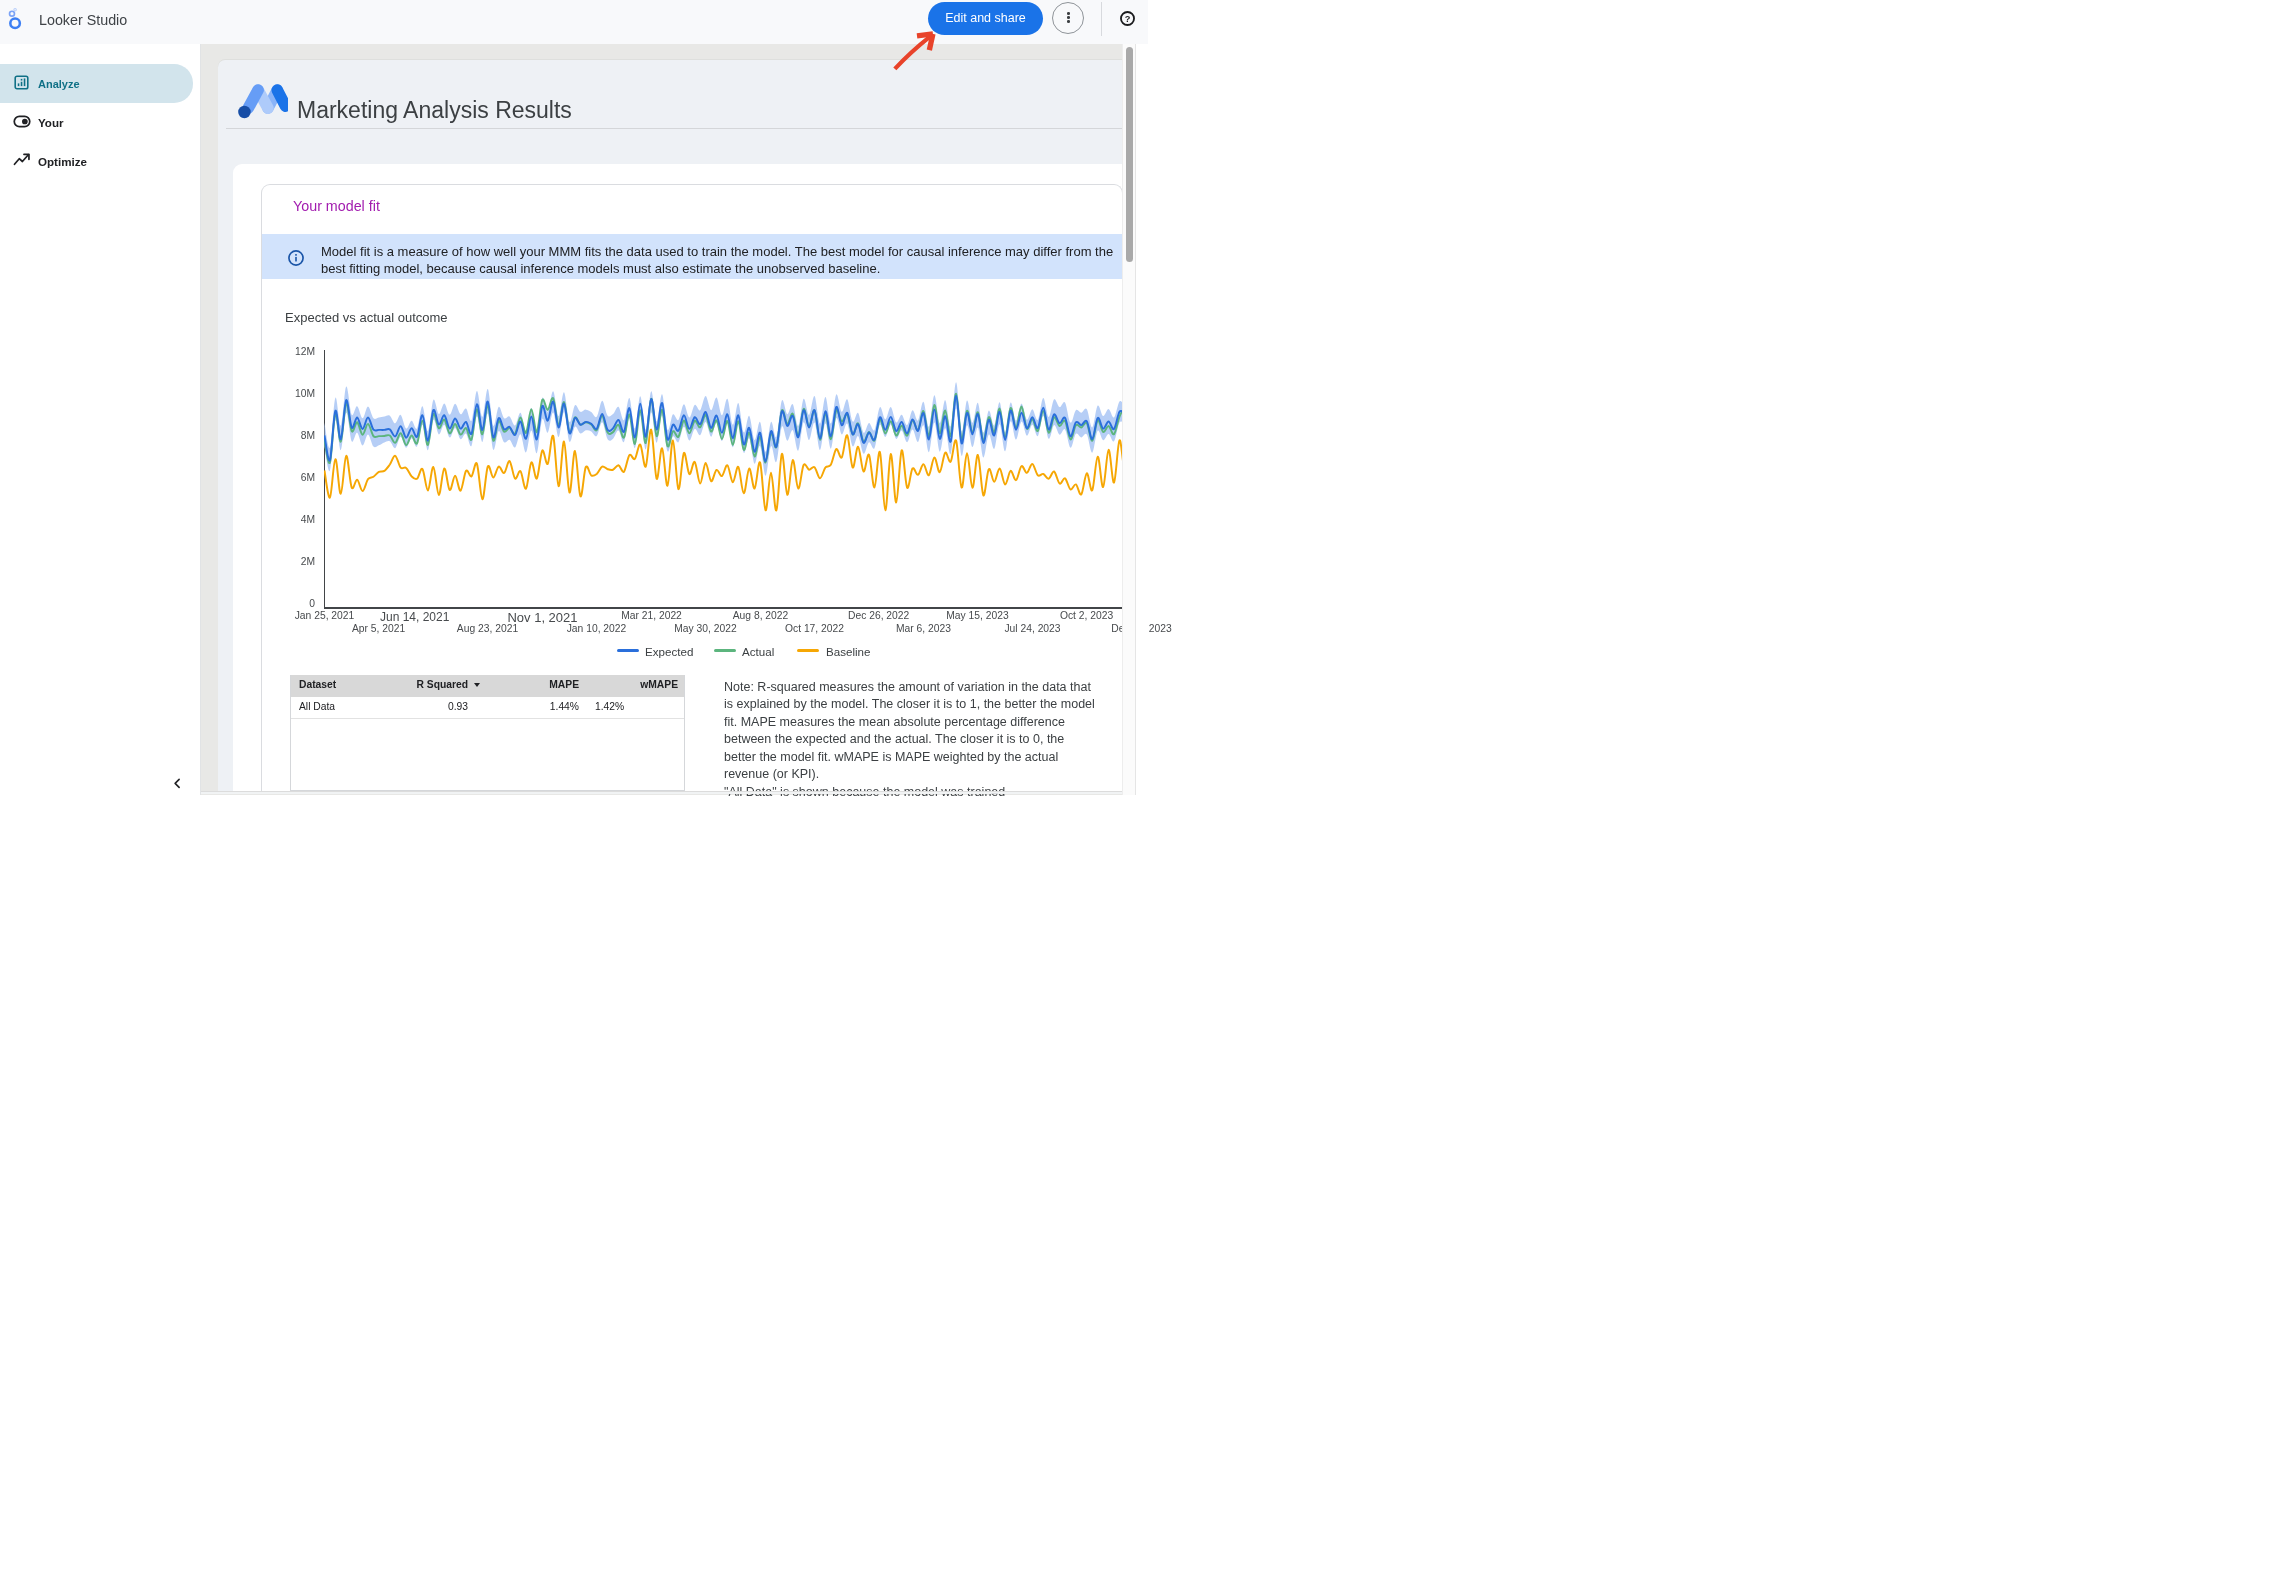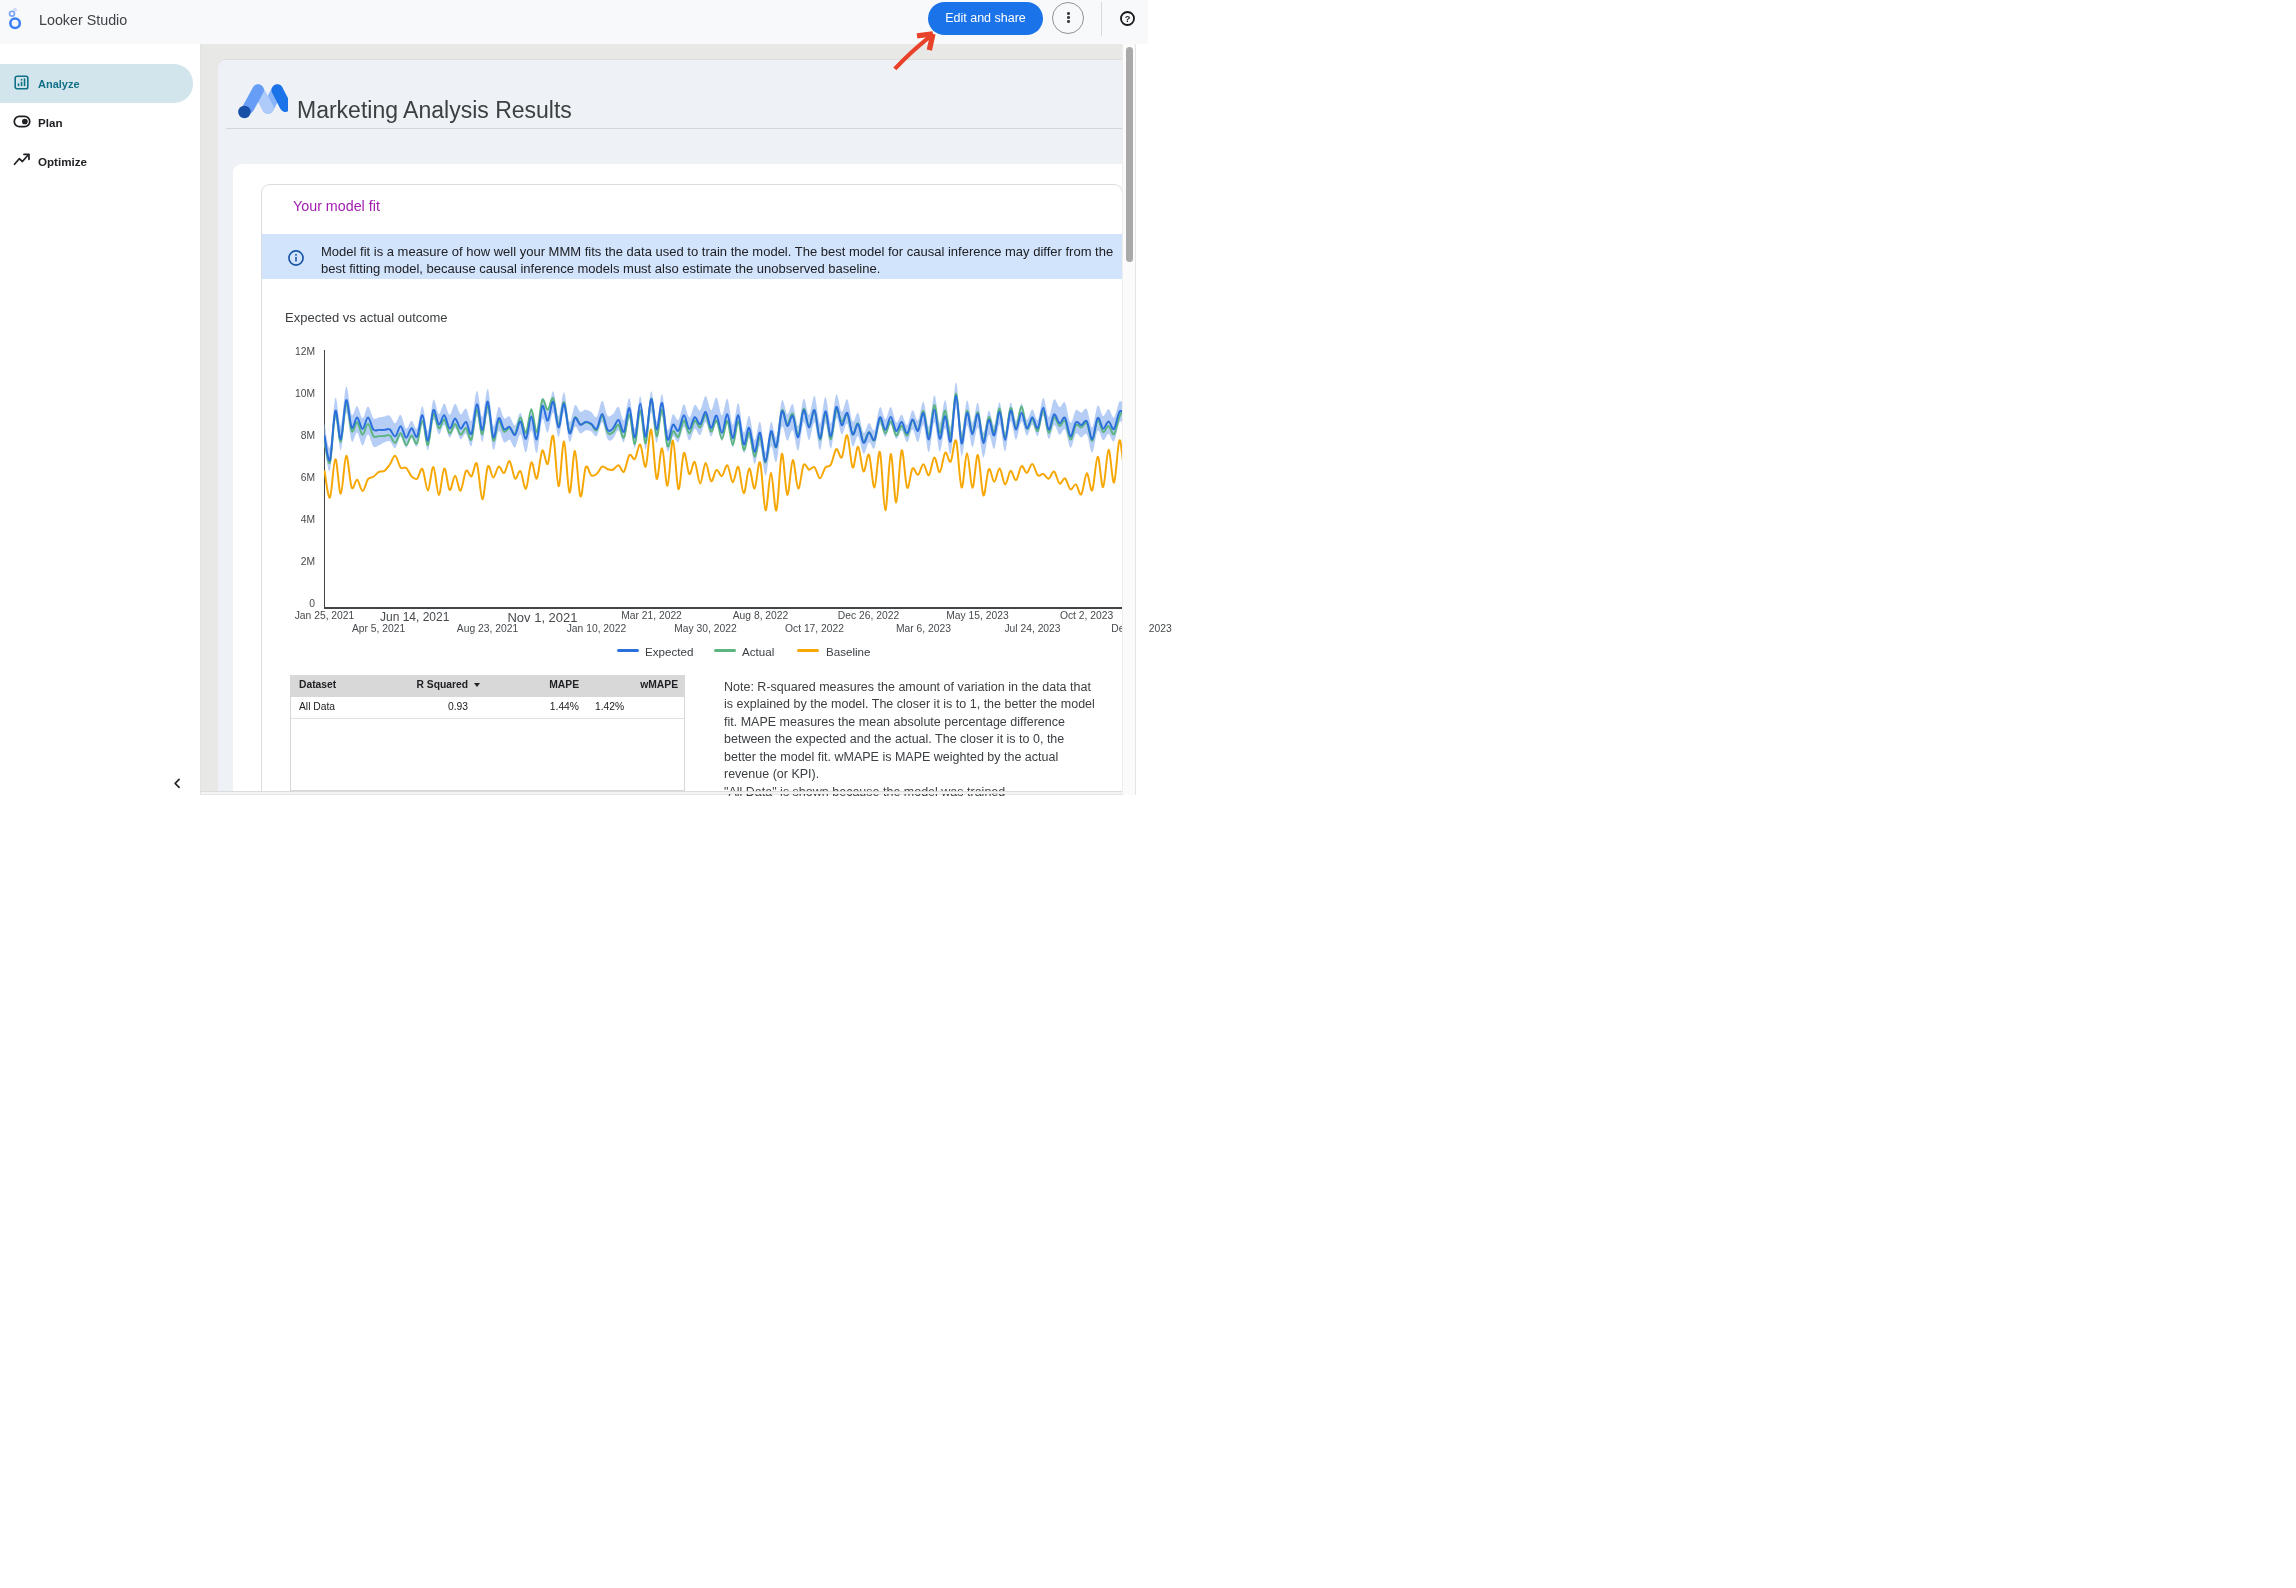--- a/index.html
+++ b/index.html
@@ -54,21 +54,21 @@
 <div class="abs" style="left:271px;top:611px;width:107px;text-align:center;font-size:10.3px;line-height:1;color:#474a4d">Jan 25, 2021</div>
 <div class="abs" style="left:325px;top:624px;width:107px;text-align:center;font-size:10.3px;line-height:1;color:#474a4d">Apr 5, 2021</div>
 <div class="abs" style="left:380px;top:611px;width:107px;text-align:left;font-size:12px;line-height:1;color:#474a4d">Jun 14, 2021</div>
 <div class="abs" style="left:434px;top:624px;width:107px;text-align:center;font-size:10.3px;line-height:1;color:#474a4d">Aug 23, 2021</div>
 <div class="abs" style="left:489px;top:611px;width:107px;text-align:center;font-size:13px;line-height:1;color:#474a4d">Nov 1, 2021</div>
 <div class="abs" style="left:543px;top:624px;width:107px;text-align:center;font-size:10.3px;line-height:1;color:#474a4d">Jan 10, 2022</div>
 <div class="abs" style="left:598px;top:611px;width:107px;text-align:center;font-size:10.3px;line-height:1;color:#474a4d">Mar 21, 2022</div>
 <div class="abs" style="left:652px;top:624px;width:107px;text-align:center;font-size:10.3px;line-height:1;color:#474a4d">May 30, 2022</div>
 <div class="abs" style="left:707px;top:611px;width:107px;text-align:center;font-size:10.3px;line-height:1;color:#474a4d">Aug 8, 2022</div>
 <div class="abs" style="left:761px;top:624px;width:107px;text-align:center;font-size:10.3px;line-height:1;color:#474a4d">Oct 17, 2022</div>
-<div class="abs" style="left:815px;top:611px;width:107px;text-align:center;font-size:10.3px;line-height:1;color:#474a4d">Dec 26, 2022</div>
+<div class="abs" style="left:848px;top:611px;width:107px;text-align:left;font-size:10.3px;line-height:1;color:#474a4d">Dec 26, 2022</div>
 <div class="abs" style="left:870px;top:624px;width:107px;text-align:center;font-size:10.3px;line-height:1;color:#474a4d">Mar 6, 2023</div>
 <div class="abs" style="left:924px;top:611px;width:107px;text-align:center;font-size:10.3px;line-height:1;color:#474a4d">May 15, 2023</div>
 <div class="abs" style="left:979px;top:624px;width:107px;text-align:center;font-size:10.3px;line-height:1;color:#474a4d">Jul 24, 2023</div>
 <div class="abs" style="left:1033px;top:611px;width:107px;text-align:center;font-size:10.3px;line-height:1;color:#474a4d">Oct 2, 2023</div>
 <div class="abs" style="left:1088px;top:624px;width:107px;text-align:center;font-size:10.3px;line-height:1;color:#474a4d">Dec 11, 2023</div>
 
 <div class="abs" style="left:617px;top:649px;width:22.4px;height:3.1px;border-radius:1.8px;background:#2a6fdb"></div>
 <div class="abs" style="left:645px;top:646px;font-size:11.6px;line-height:1;color:#3c4043">Expected</div>
 <div class="abs" style="left:714px;top:649px;width:22.4px;height:3.1px;border-radius:1.8px;background:#5cb57e"></div>
 <div class="abs" style="left:742px;top:646px;font-size:11.6px;line-height:1;color:#3c4043">Actual</div>
@@ -111,21 +111,21 @@
       <rect x="13" y="4.6" width="2.1" height="10.2" fill="#0f7086"></rect>
     </svg>
 </div>
 <div class="abs" style="left:38px;top:79px;font-size:11px;line-height:1;font-weight:700;color:#0f7086">Analyze</div>
 <div class="abs" style="left:13px;top:114px;width:18px;height:15px">
 <svg width="18" height="15" viewBox="0 0 22 19">
       <rect x="1.2" y="3" width="19.6" height="13" rx="6.5" fill="none" stroke="#202124" stroke-width="2.2"></rect>
       <circle cx="14.6" cy="9.5" r="3.6" fill="#202124"></circle>
     </svg>
 </div>
-<div class="abs" style="left:38px;top:117px;font-size:11.6px;line-height:1;font-weight:600;color:#202124">Plan</div>
+<div class="abs" style="left:38px;top:117px;font-size:11.6px;line-height:1;font-weight:600;color:#202124">Your</div>
 <div class="abs" style="left:13px;top:152px;width:18px;height:15px">
 <svg width="18" height="15" viewBox="0 0 22 19">
       <path d="M1.5 15.5 L7.5 8.5 L11.5 12 L19 3.5" fill="none" stroke="#202124" stroke-width="2.2" stroke-linejoin="round" stroke-linecap="round"></path>
       <path d="M13.5 3 L19.8 3 L19.8 9.3" fill="none" stroke="#202124" stroke-width="2.2" stroke-linecap="round" stroke-linejoin="round"></path>
     </svg>
 </div>
 <div class="abs" style="left:38px;top:156px;font-size:11.6px;line-height:1;font-weight:600;color:#202124">Optimize</div>
 <div class="abs" style="left:172px;top:776px;width:10.7px;height:10.7px">
 <svg width="10.7" height="10.7" viewBox="0 0 12 12">
       <path d="M8 1.5 L3.5 6 L8 10.5" fill="none" stroke="#202124" stroke-width="1.8" stroke-linecap="round" stroke-linejoin="round"></path>

